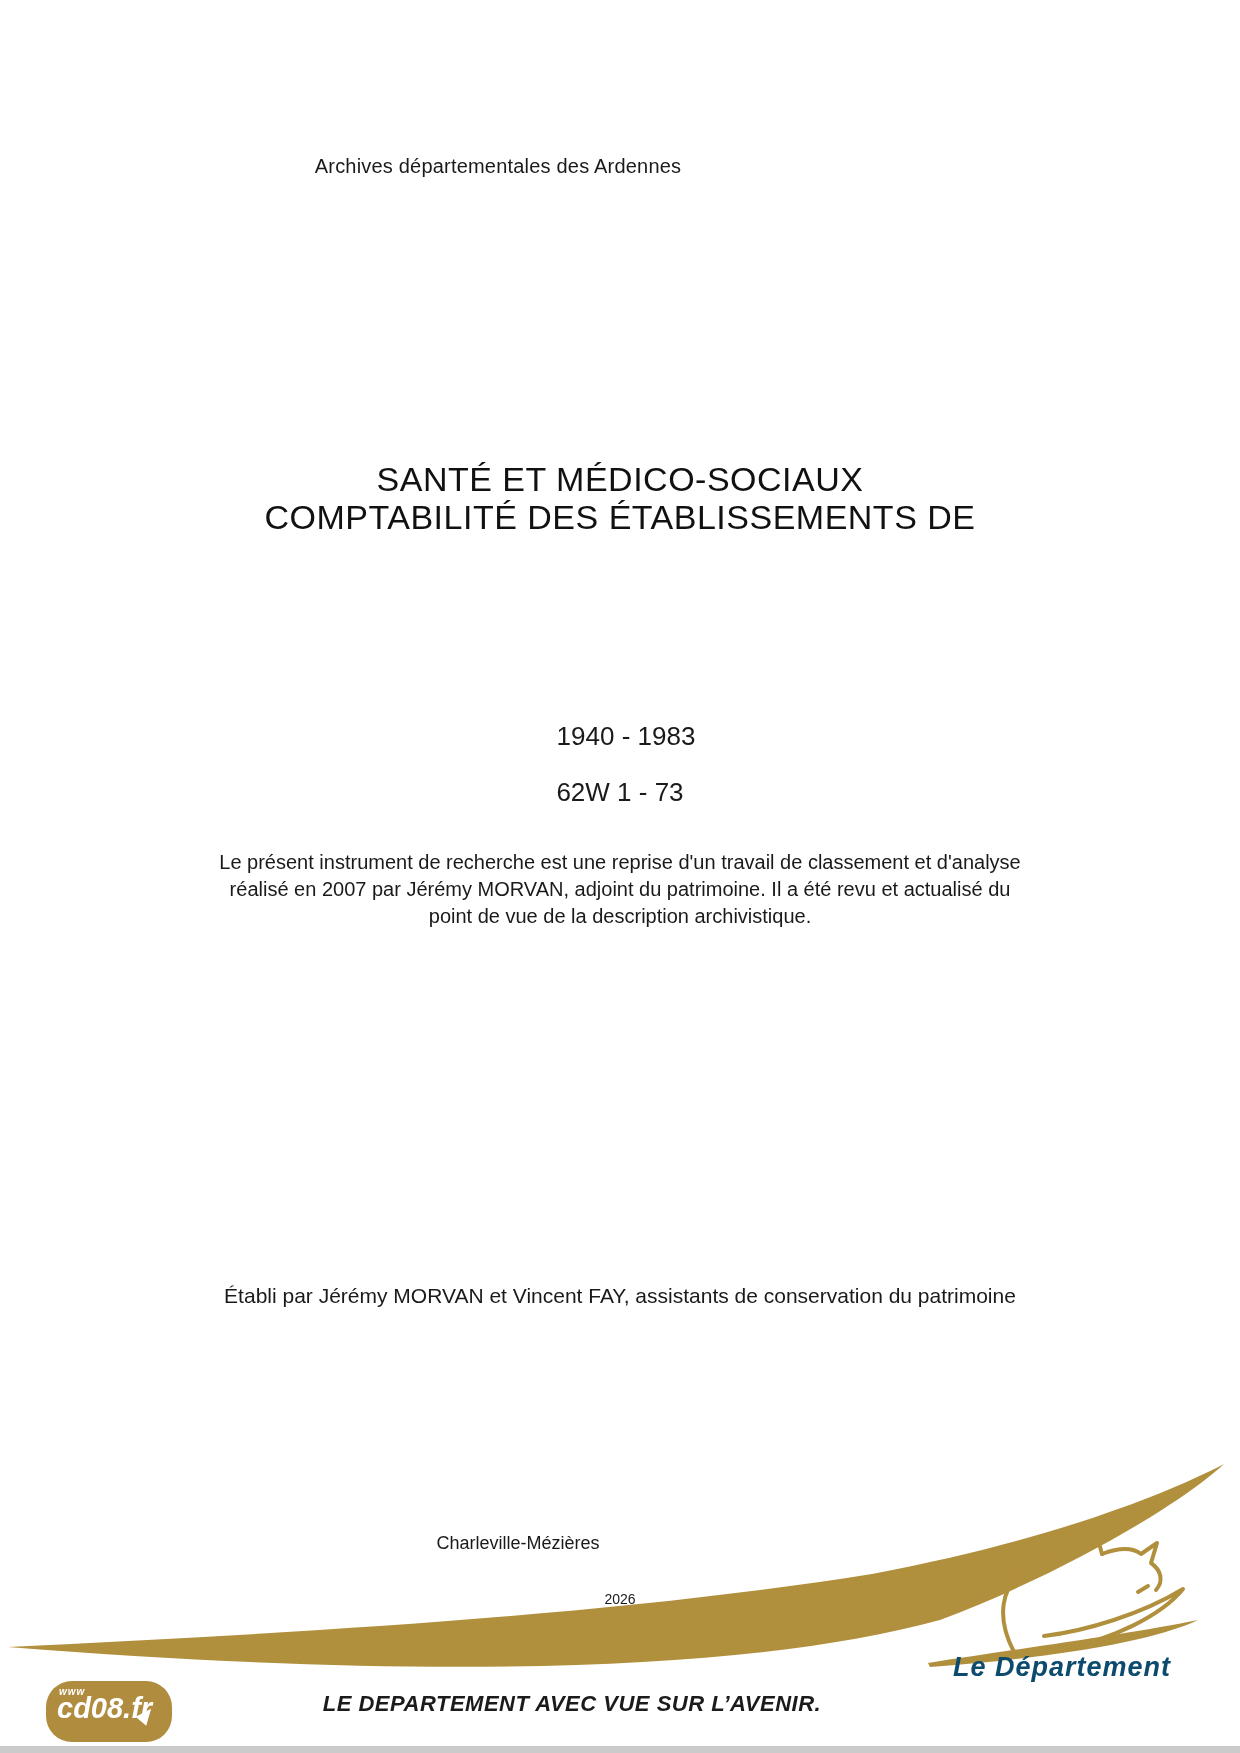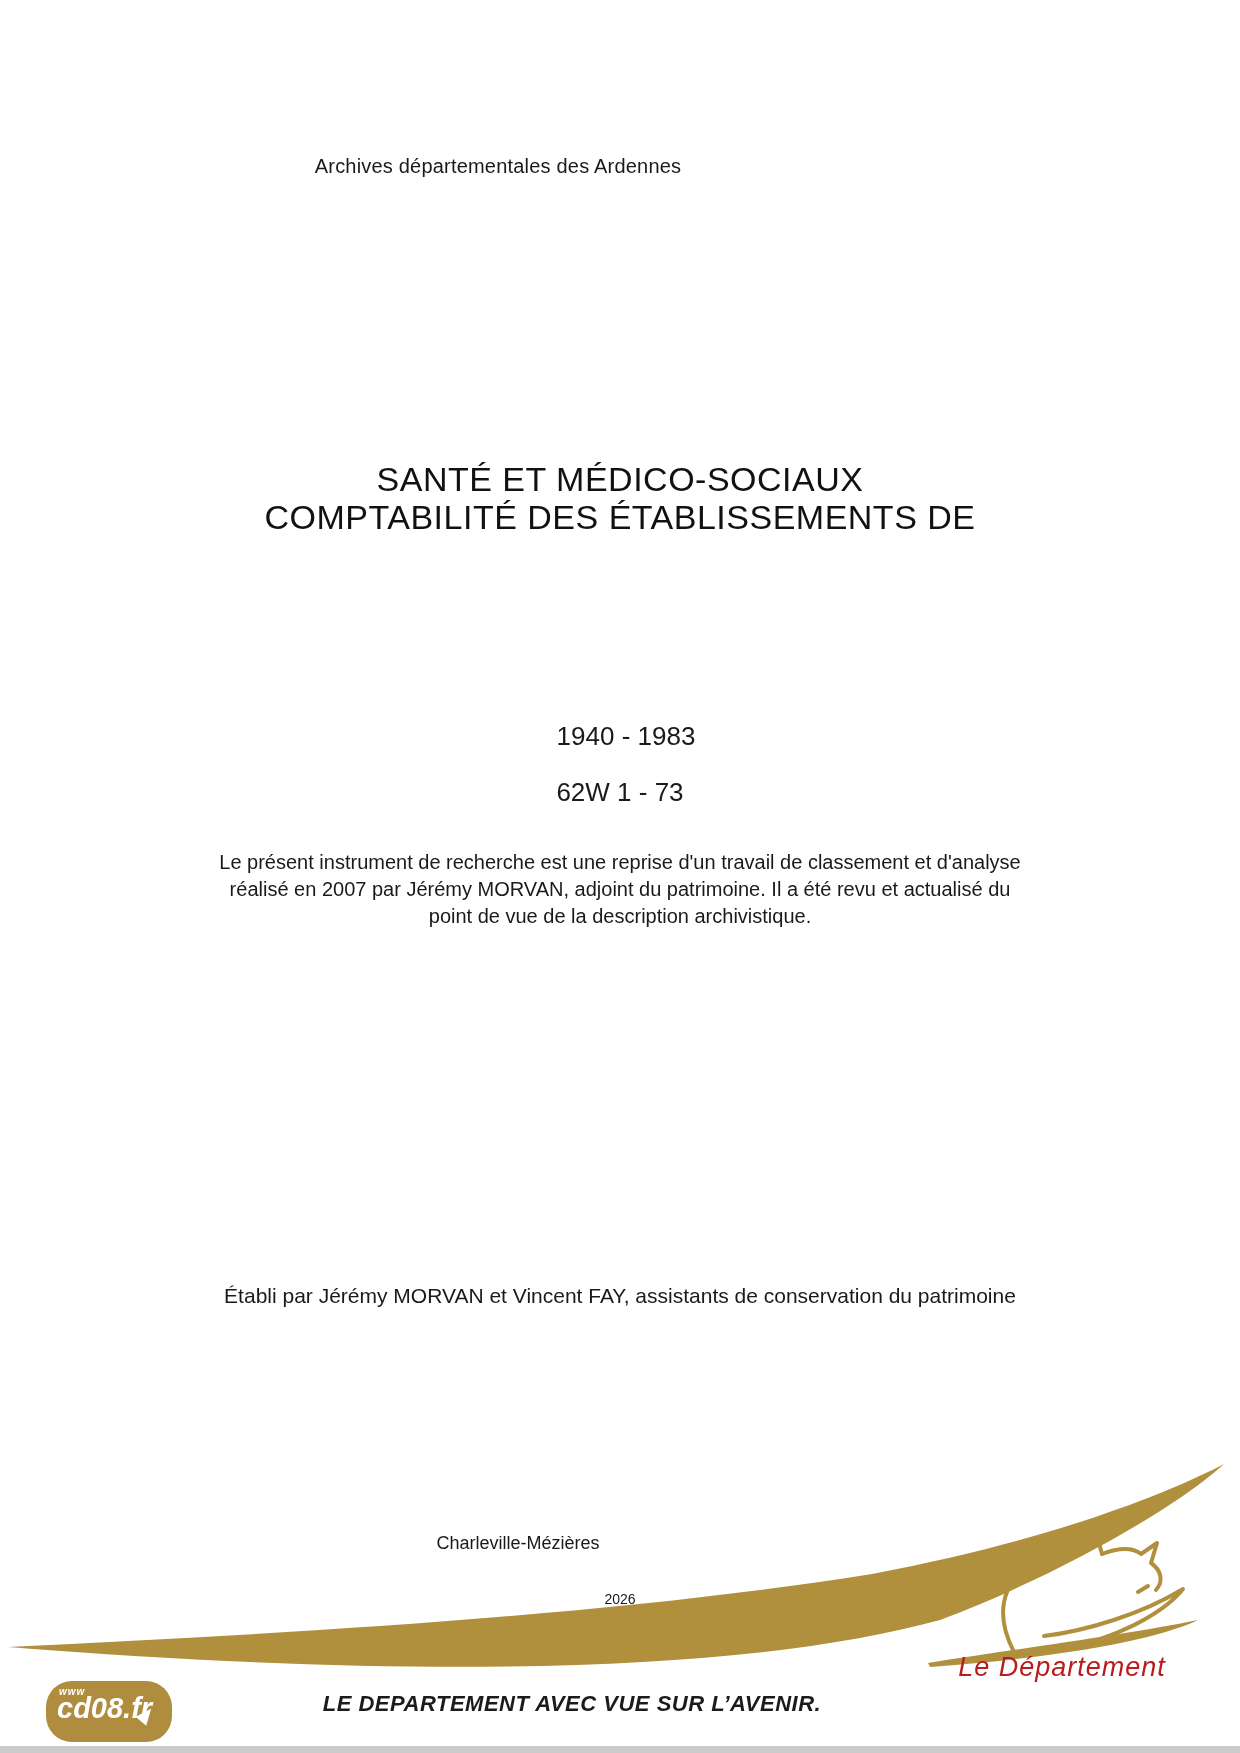--- a/index.html
+++ b/index.html
@@ -81,22 +81,22 @@
   .brand {
     left: 890px; top: 1658px; width: 344px; text-align: center;
   }
   .brand-name {
     font-size: 52px; font-weight: bold; font-style: italic;
     color: #1a573f; letter-spacing: -1px; line-height: 52px;
     display: block;
   }
   .brand-sub {
     display: block; margin-top: -6px;
-    font-size: 27px; font-weight: normal; font-style: italic;
-    color: #b91c1c; letter-spacing: 1px;
+    font-size: 27px; font-weight: bold; font-style: italic;
+    color: #0c4a6e; letter-spacing: 1px;
   }
 
   .page-edge {
     left: 0; top: 1746px; width: 1240px; height: 7px;
     background: #cbcbcb;
   }
 </style>
 </head>
 <body>
 

